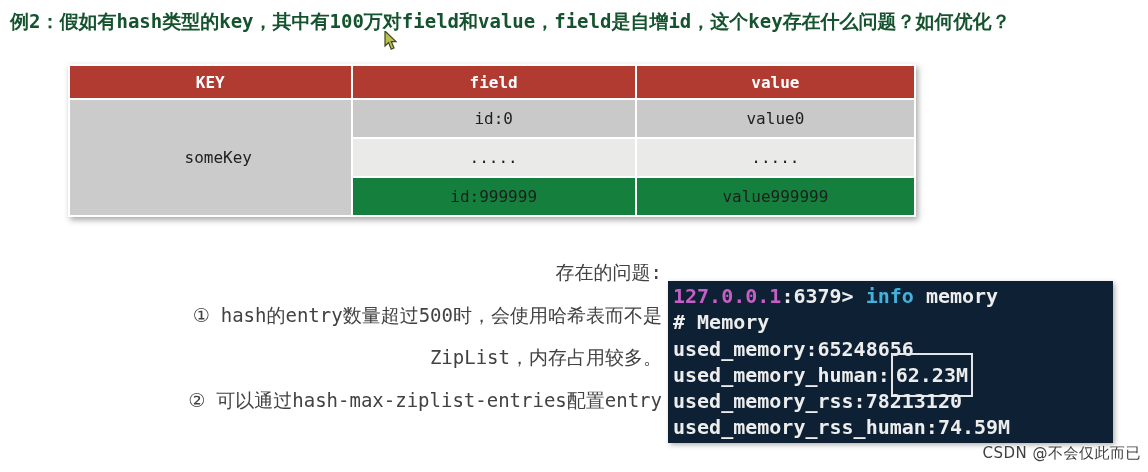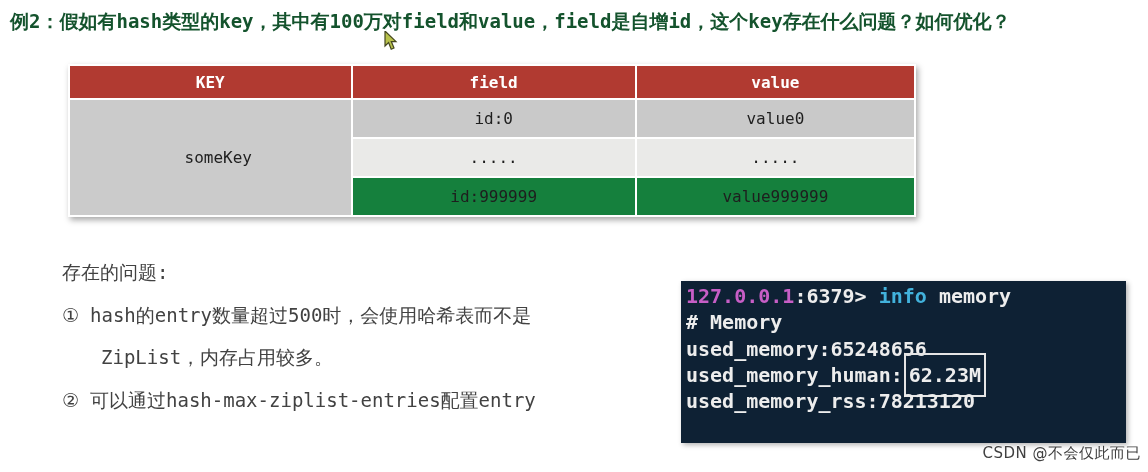--- a/index.html
+++ b/index.html
@@ -68,33 +68,33 @@
     position: absolute;
     left: 62px; top: 251px;
     width: 600px;
     font-size: 19px;
     color: #424242;
   }
   .problems .line {
     height: 42.5px;
     line-height: 42.5px;
     white-space: nowrap;
+    text-align: right;
   }
   .problems .num { margin-right: 11px; }
   .problems .wrap-indent { padding-left: 39px; }
 
   
   .terminal {
     position: absolute;
     left: 668px; top: 281px;
     width: 445px; height: 162px;
     background: #0e2134;
     padding: 2px 5px;
     box-shadow: 2px 2px 5px rgba(0,0,0,0.3);
-    margin-left: 13px;
   }
   .term-line {
     font-family: "DejaVu Sans Mono", monospace;
     font-size: 20px;
     font-weight: bold;
     line-height: 26.3px;
     color: #ededed;
     white-space: pre;
   }
   .t-ip   { color: #c75ec6; }
@@ -165,15 +165,16 @@
     <span class="num">②</span><span>可以通过hash-max-ziplist-entries配置entry</span>
   </div>
 </div>
 
 <div class="terminal">
   <div class="term-line"><span class="t-ip">127.0.0.1</span><span>:6379&gt; </span><span class="t-cmd">info</span><span> memory</span></div>
   <div class="term-line"># Memory</div>
   <div class="term-line">used_memory:65248656</div>
   <div class="term-line"><span>used_memory_human:</span><span class="t-box">62.23M</span></div>
   <div class="term-line">used_memory_rss:78213120</div>
+  <div class="term-line">used_memory_rss_human:74.59M</div>
 </div>
 
 <div class="watermark">CSDN @不会仅此而已</div>
 
 </body></html>

